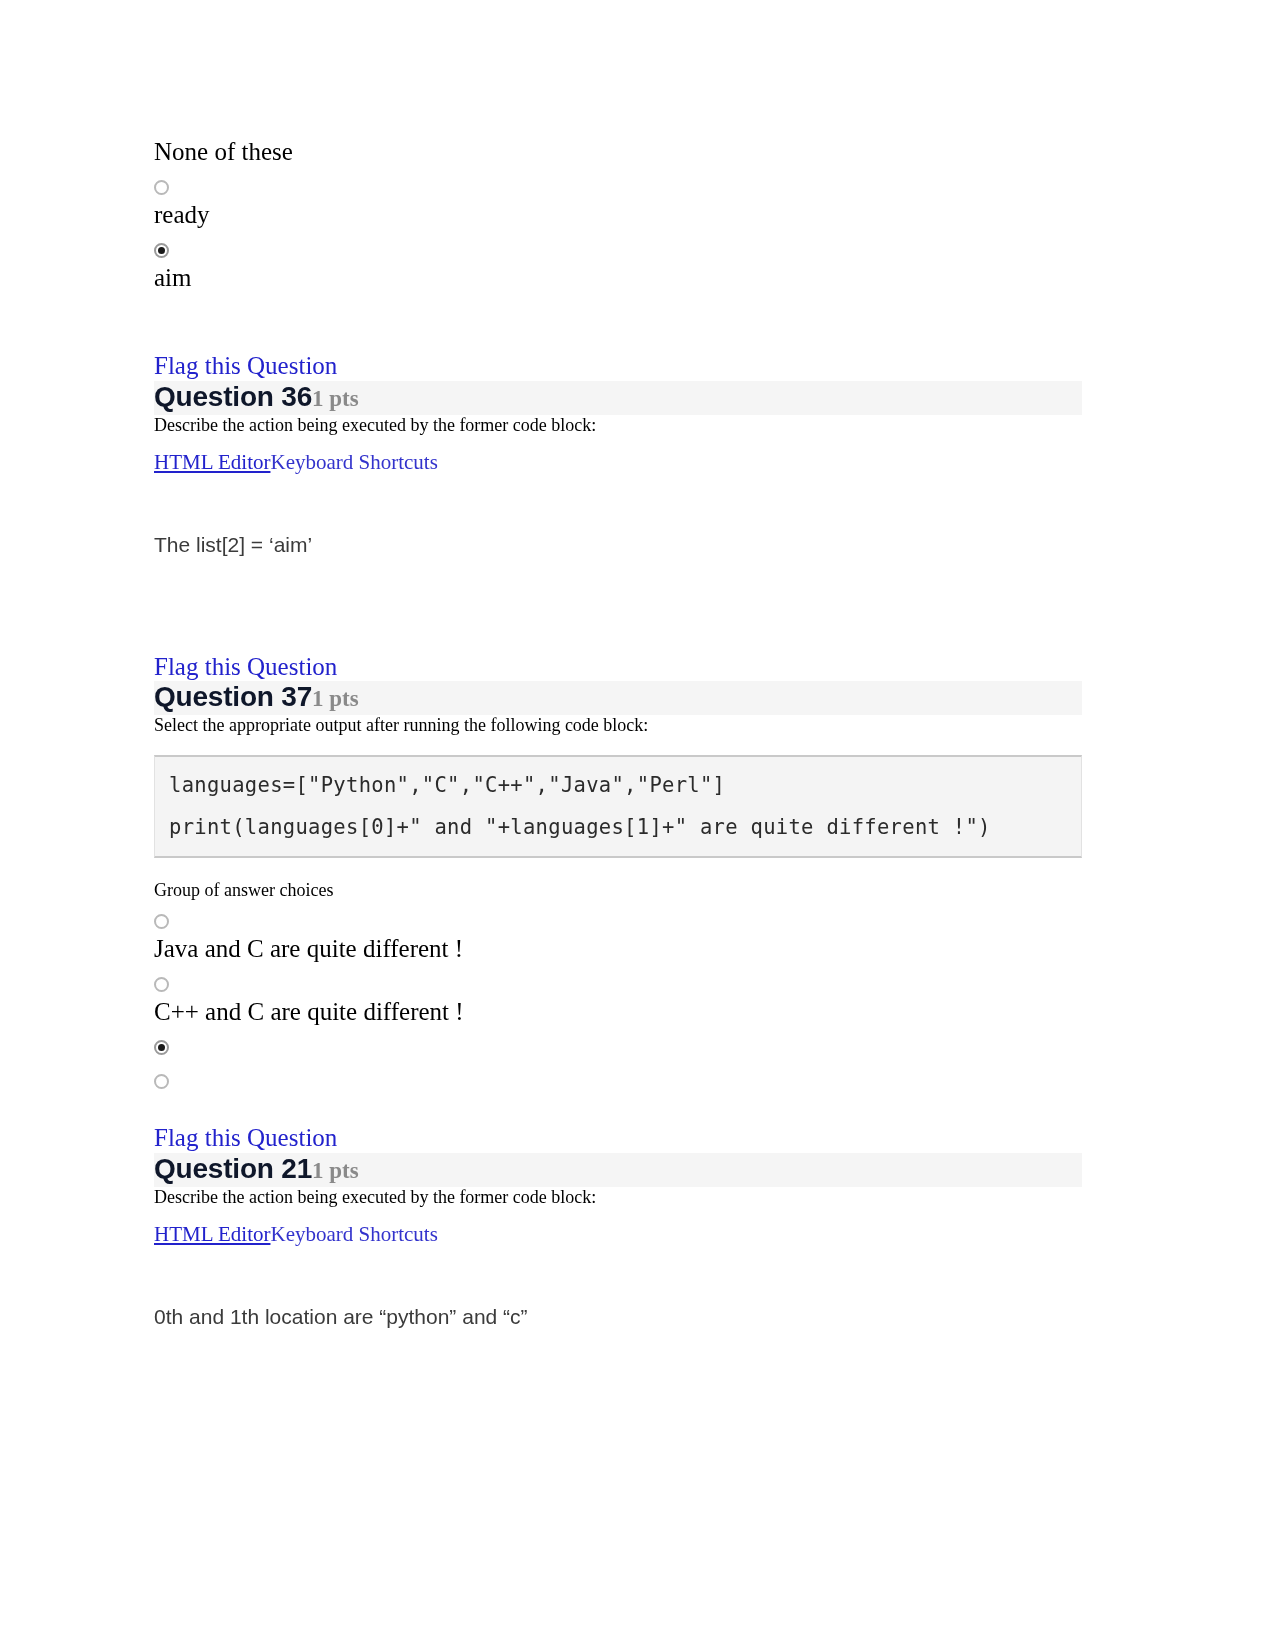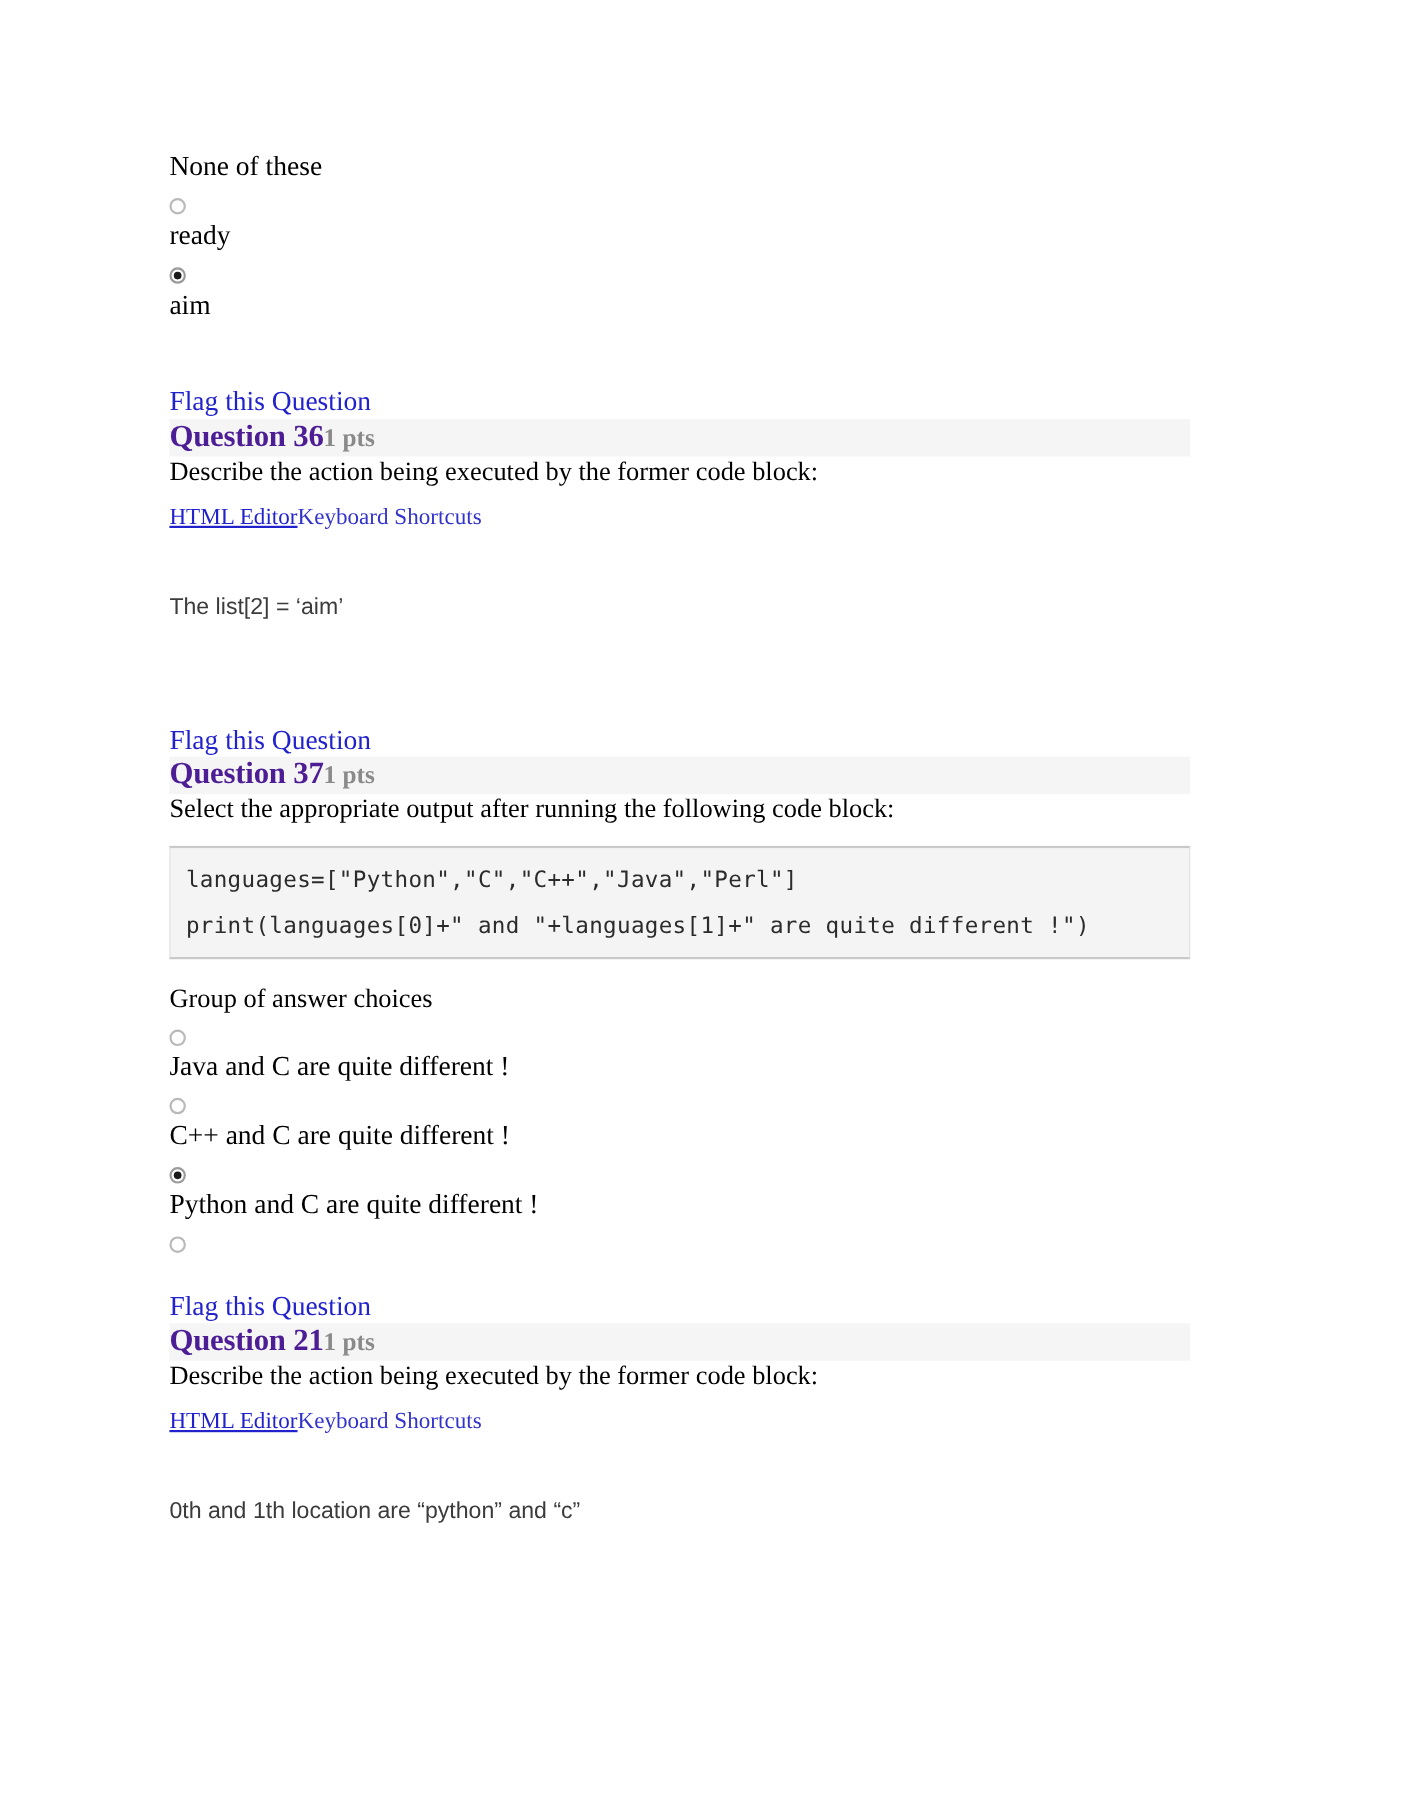--- a/index.html
+++ b/index.html
@@ -25,21 +25,21 @@
   .content {
     position: absolute;
     left: 142px;
     top: 138px;
     width: 945px;
   }
 
   
   .body-text {
     font-family: "Liberation Serif", "DejaVu Serif", serif;
-    font-size: 24px;
+    font-size: 18px;
     line-height: 1.18;
     color: #000000;
   }
   .choice-text {
     font-family: "Liberation Serif", "DejaVu Serif", serif;
     font-size: 25px;
     line-height: 1.15;
     color: #000000;
     margin: 0;
     padding: 0;
@@ -106,24 +106,24 @@
   .q-header {
     background: #f5f5f5;
     width: 928px;
     height: 34px;
     display: flex;
     align-items: baseline;
     padding: 0;
     margin: 0;
   }
   .q-title {
-    font-family: Liberation Serif, serif;
+    font-family: Liberation Sans, sans-serif;
     font-size: 28px;
     font-weight: bold;
-    color: #4c1d95;
+    color: #0f172a;
     letter-spacing: -0.2px;
   }
   .q-pts {
     font-family: "Liberation Serif", "DejaVu Serif", serif;
     font-size: 23px;
     font-weight: bold;
     color: #8a8a8a;
     margin-left: 0px;
   }
 
@@ -232,21 +232,20 @@
       <div class="sp-8"></div>
       <div class="radio-row">
         <span class="radio"></span>
       </div>
       <div class="choice-text">C++ and C are quite different !</div>
 
       <div class="sp-8"></div>
       <div class="radio-row">
         <span class="radio checked"></span>
       </div>
-      <div class="choice-text">Python and C are quite different !</div>
 
       <div class="sp-8"></div>
       <div class="radio-row">
         <span class="radio"></span>
       </div>
     </div>
 
     <div class="sp-30"></div>
 
     <div>

